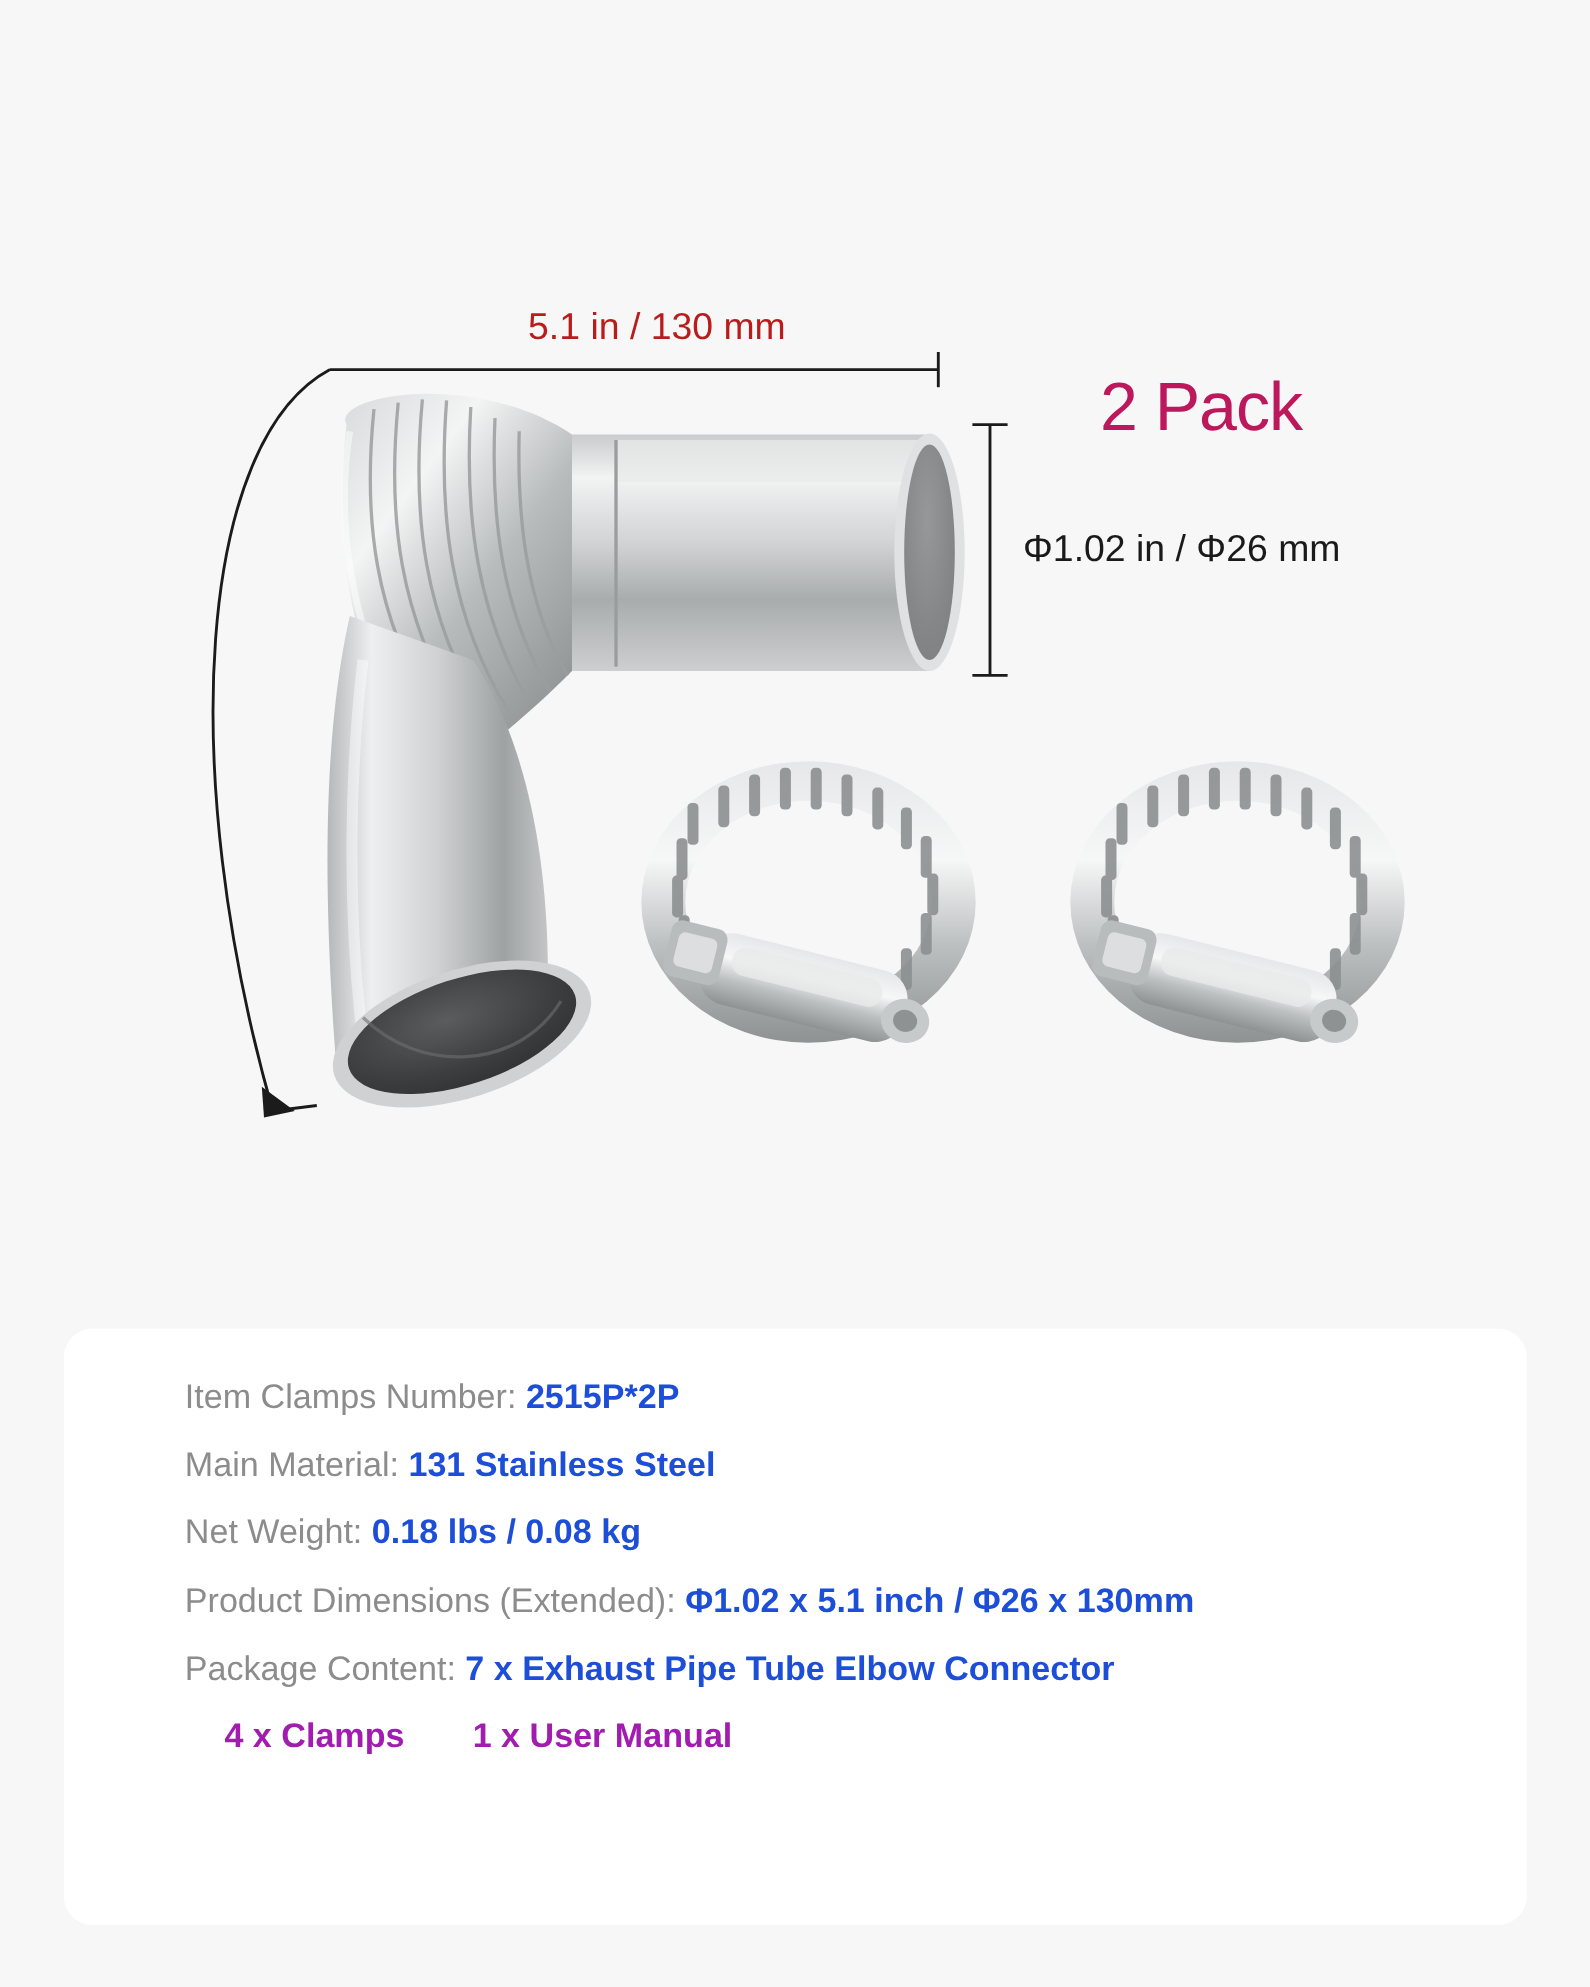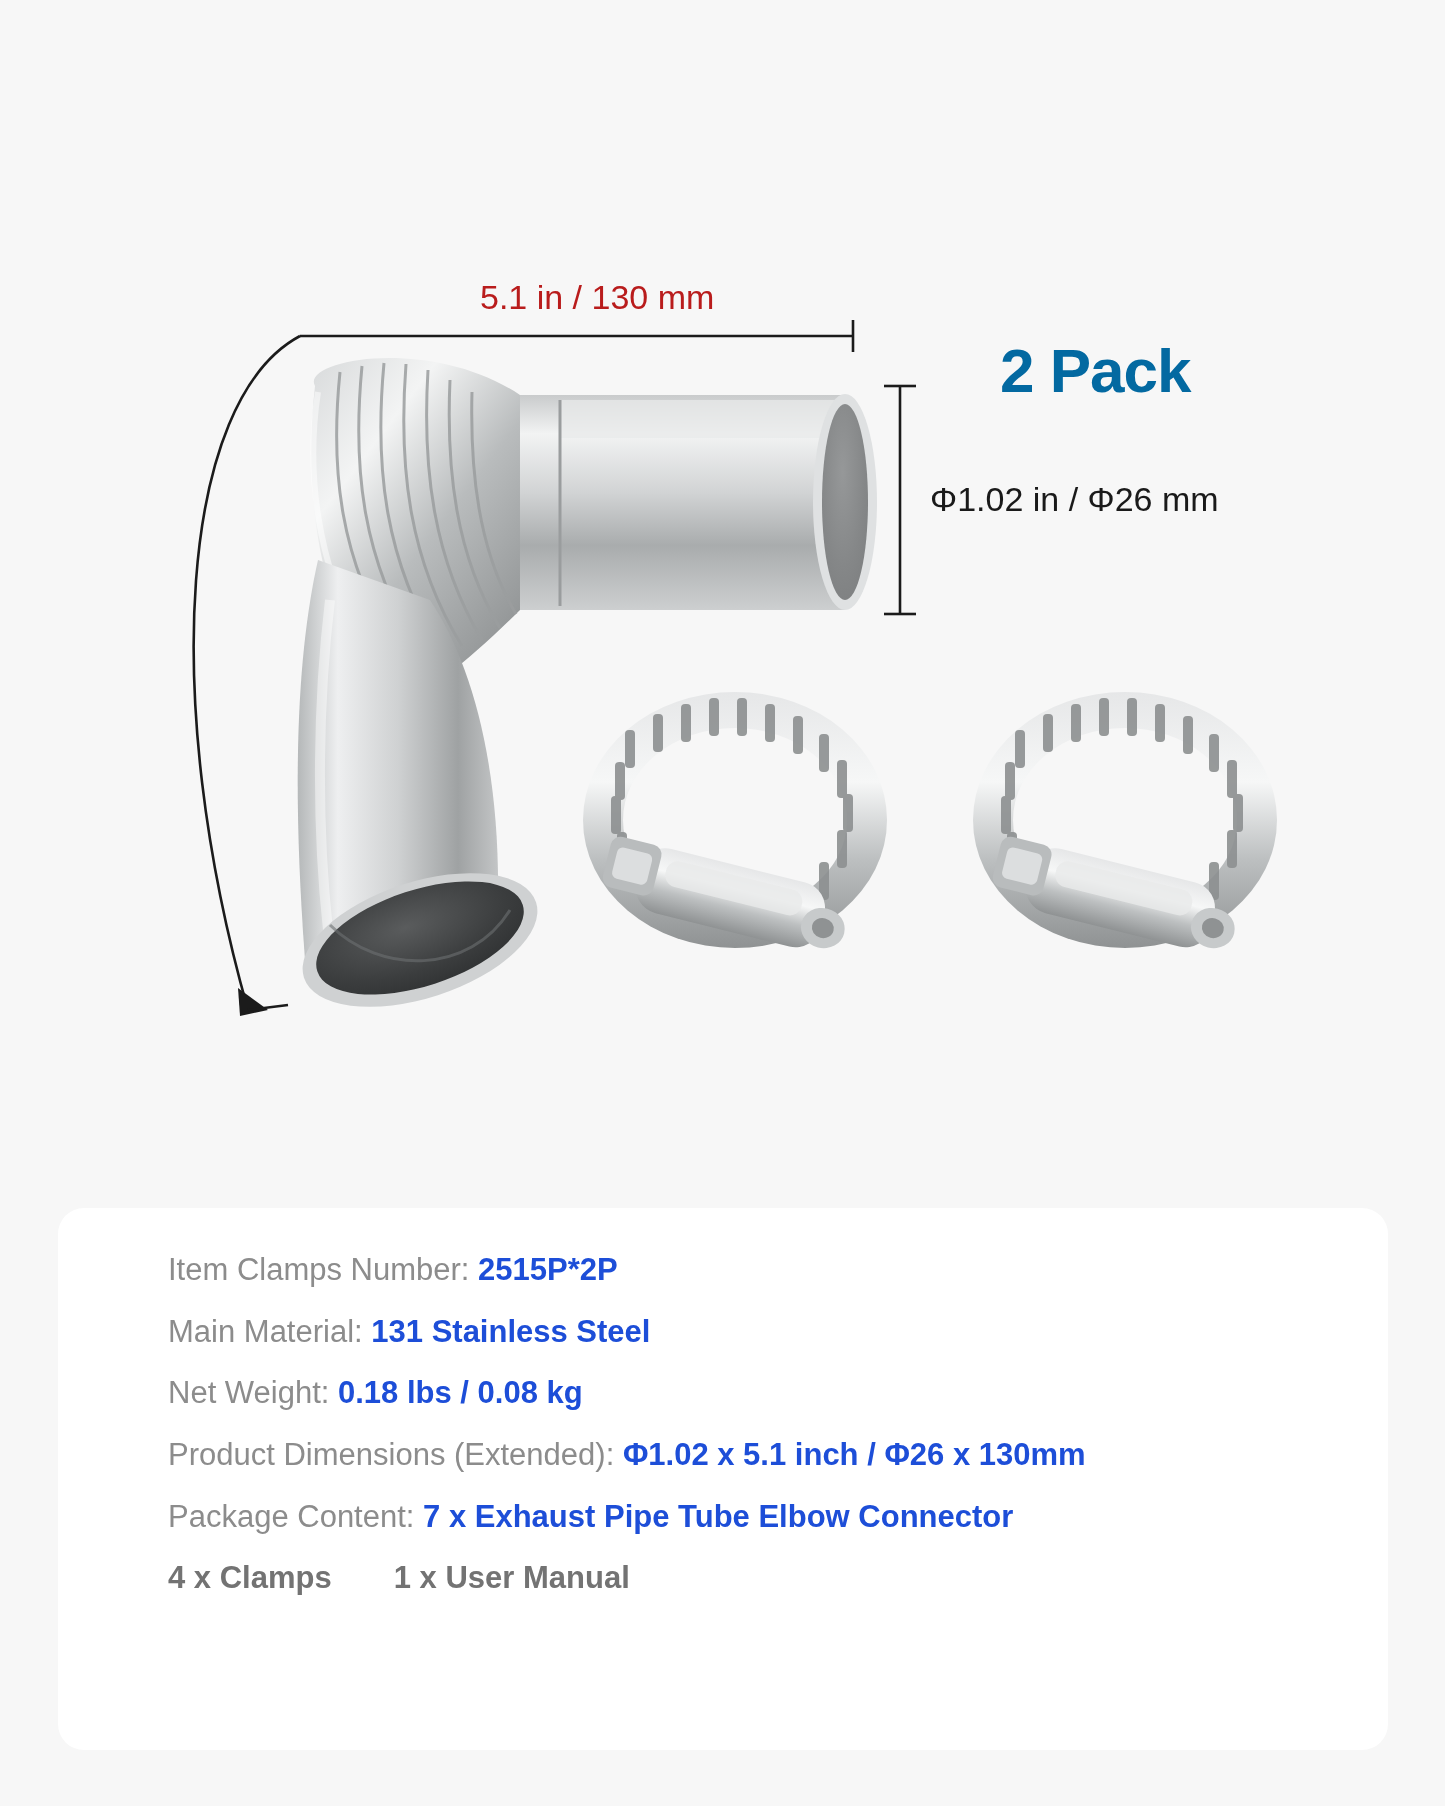--- a/index.html
+++ b/index.html
@@ -24,22 +24,22 @@
     width: 1445px;
     height: 1210px;
   }
 
   
   .pack-badge {
     position: absolute;
     left: 1000px;
     top: 335px;
     font-size: 62px;
-    font-weight: bold;
-    color: #0369a1;
+    font-weight: normal;
+    color: #be185d;
     letter-spacing: -1px;
   }
 
   
   .dim-top-label {
     position: absolute;
     left: 480px;
     top: 278px;
     font-size: 34px;
     color: #b91c1c;
@@ -77,22 +77,23 @@
   .spec-label {
     color: #8c8c8c;
   }
   .spec-value {
     color: #1d4ed8;
     font-weight: bold;
   }
   .spec-row-last {
     margin-top: 4px;
     font-size: 31px;
-    color: #737373;
+    color: #a21caf;
     font-weight: bold;
+    margin-left: 36px;
   }
   .spec-row-last .gap {
     display: inline-block;
     width: 62px;
   }
   svg { display: block; }
 </style>
 </head>
 <body>
 

